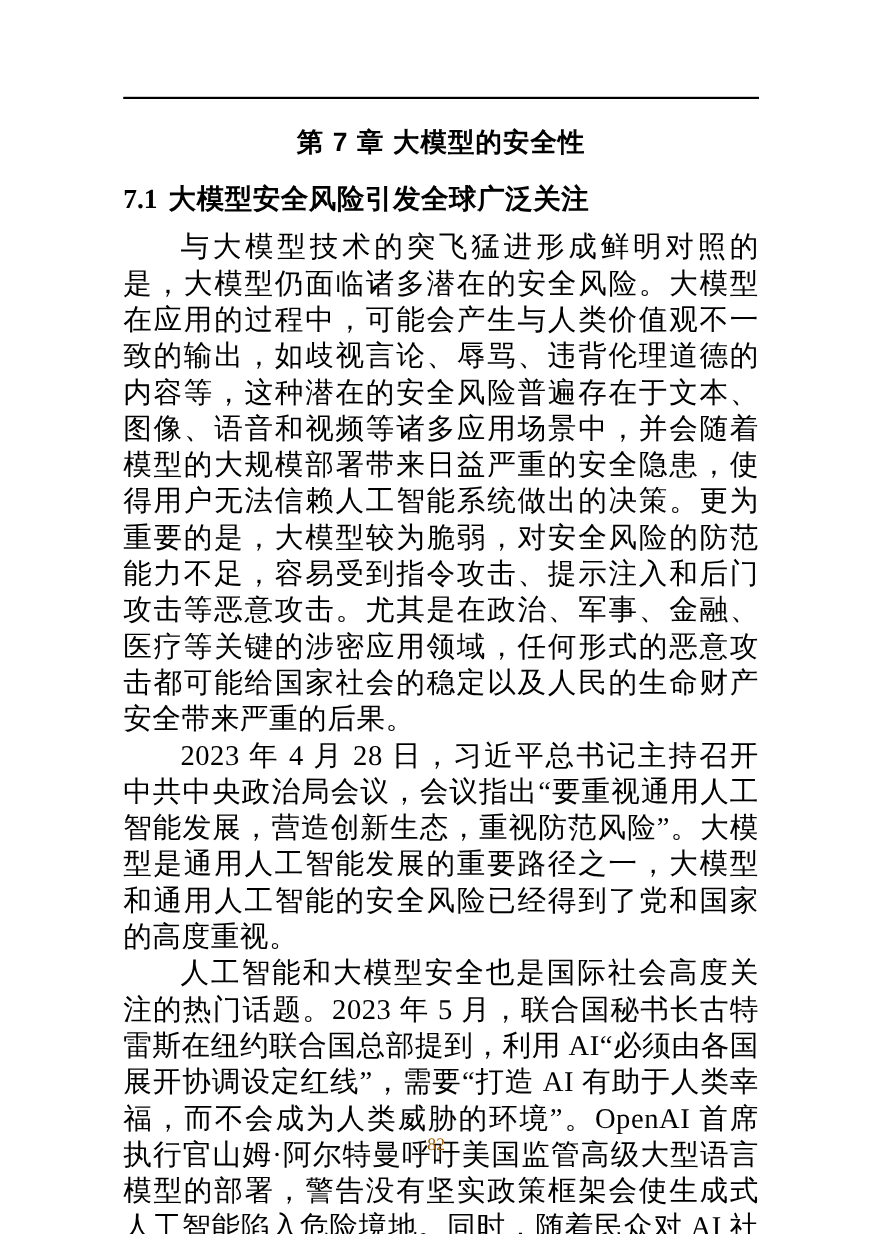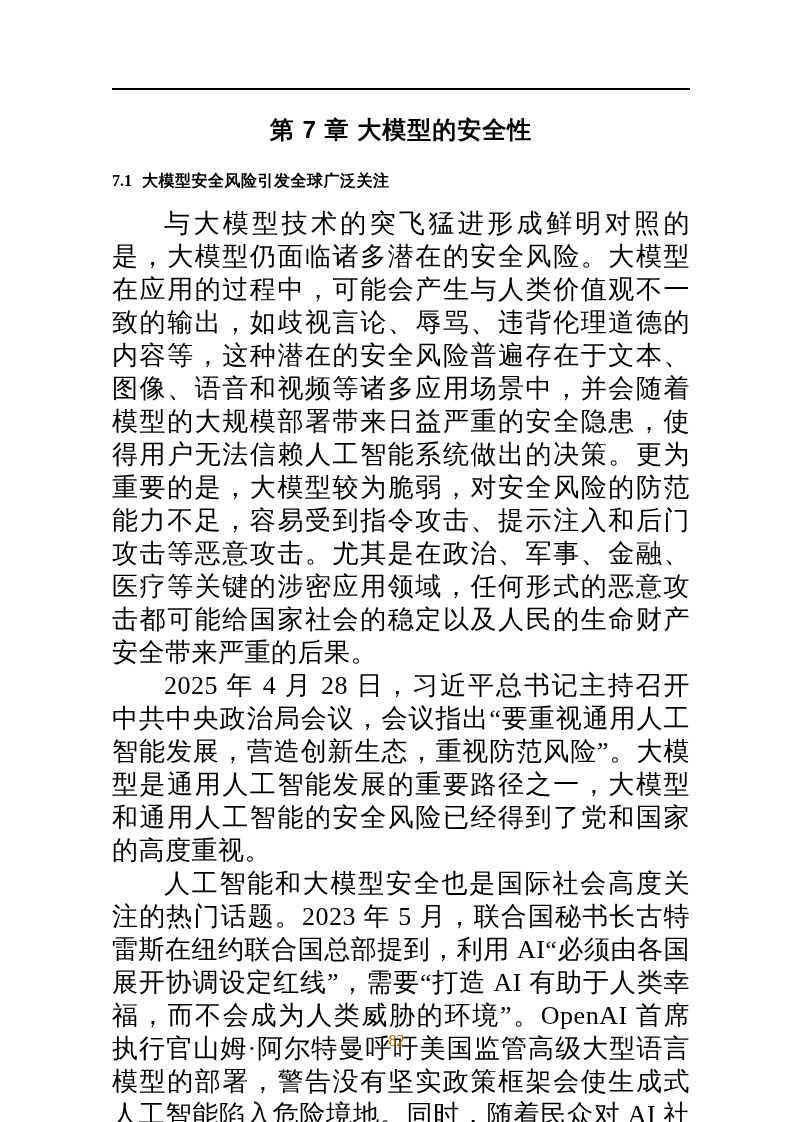--- a/index.html
+++ b/index.html
@@ -34,21 +34,21 @@
     font-weight: bold;
     font-size: 24px;
     line-height: 30px;
     text-align: center;
     margin: 25px 0 0 0;
     letter-spacing: 1px;
     white-space: nowrap;
   }
   .section-heading {
     margin: 23px 0 0 0;
-    font-size: 16px;
+    font-size: 25px;
     font-weight: bold;
     line-height: 26px;
     white-space: nowrap;
   }
   .section-heading .sec-num {
     font-family: "Liberation Serif", serif;
     margin-right: 10px;
   }
   .section-heading .sec-title {
     font-family: "Liberation Sans", sans-serif;
@@ -84,18 +84,18 @@
 
 <div class="page">
   <div class="content">
     <div class="header-rule"></div>
     <h1 class="chapter-title">第 7 章 大模型的安全性</h1>
     <h2 class="section-heading">
       <span class="sec-num">7.1</span><span class="sec-title">大模型安全风险引发全球广泛关注</span>
     </h2>
     <div class="body-text">
       <p>与大模型技术的突飞猛进形成鲜明对照的是，大模型仍面临诸多潜在的安全风险。大模型在应用的过程中，可能会产生与人类价值观不一致的输出，如歧视言论、辱骂、违背伦理道德的内容等，这种潜在的安全风险普遍存在于文本、图像、语音和视频等诸多应用场景中，并会随着模型的大规模部署带来日益严重的安全隐患，使得用户无法信赖人工智能系统做出的决策。更为重要的是，大模型较为脆弱，对安全风险的防范能力不足，容易受到指令攻击、提示注入和后门攻击等恶意攻击。尤其是在政治、军事、金融、医疗等关键的涉密应用领域，任何形式的恶意攻击都可能给国家社会的稳定以及人民的生命财产安全带来严重的后果。</p>
-      <p>2025 年 4 月 28 日，习近平总书记主持召开中共中央政治局会议，会议指出“要重视通用人工智能发展，营造创新生态，重视防范风险”。大模型是通用人工智能发展的重要路径之一，大模型和通用人工智能的安全风险已经得到了党和国家的高度重视。</p>
+      <p>2023 年 4 月 28 日，习近平总书记主持召开中共中央政治局会议，会议指出“要重视通用人工智能发展，营造创新生态，重视防范风险”。大模型是通用人工智能发展的重要路径之一，大模型和通用人工智能的安全风险已经得到了党和国家的高度重视。</p>
       <p>人工智能和大模型安全也是国际社会高度关注的热门话题。2023 年 5 月，联合国秘书长古特雷斯在纽约联合国总部提到，利用 AI“必须由各国展开协调设定红线”，需要“打造 AI 有助于人类幸福，而不会成为人类威胁的环境”。OpenAI 首席执行官山姆·阿尔特曼呼吁美国监管高级大型语言模型的部署，警告没有坚实政策框架会使生成式人工智能陷入危险境地。同时，随着民众对 AI 社会威胁的担忧日益加剧，监管过程对于减轻日益强大的模型带来的风险至关重要。同月底，众多 AI 科学家和 AI 领袖发表公开声明，呼吁防范 AI 的生存风险应该与流行病和核战争等其他大规模风险一样，成为全球优先议题。2023 年 6 月，图灵奖得主 Geoffrey Hinton 在演讲中指出，超级智能的到来比他想象中更快，在此过程中，数字智能可能会追求更多</p>
     </div>
   </div>
   <div class="page-number">82</div>
 </div>
 
 </body></html>

